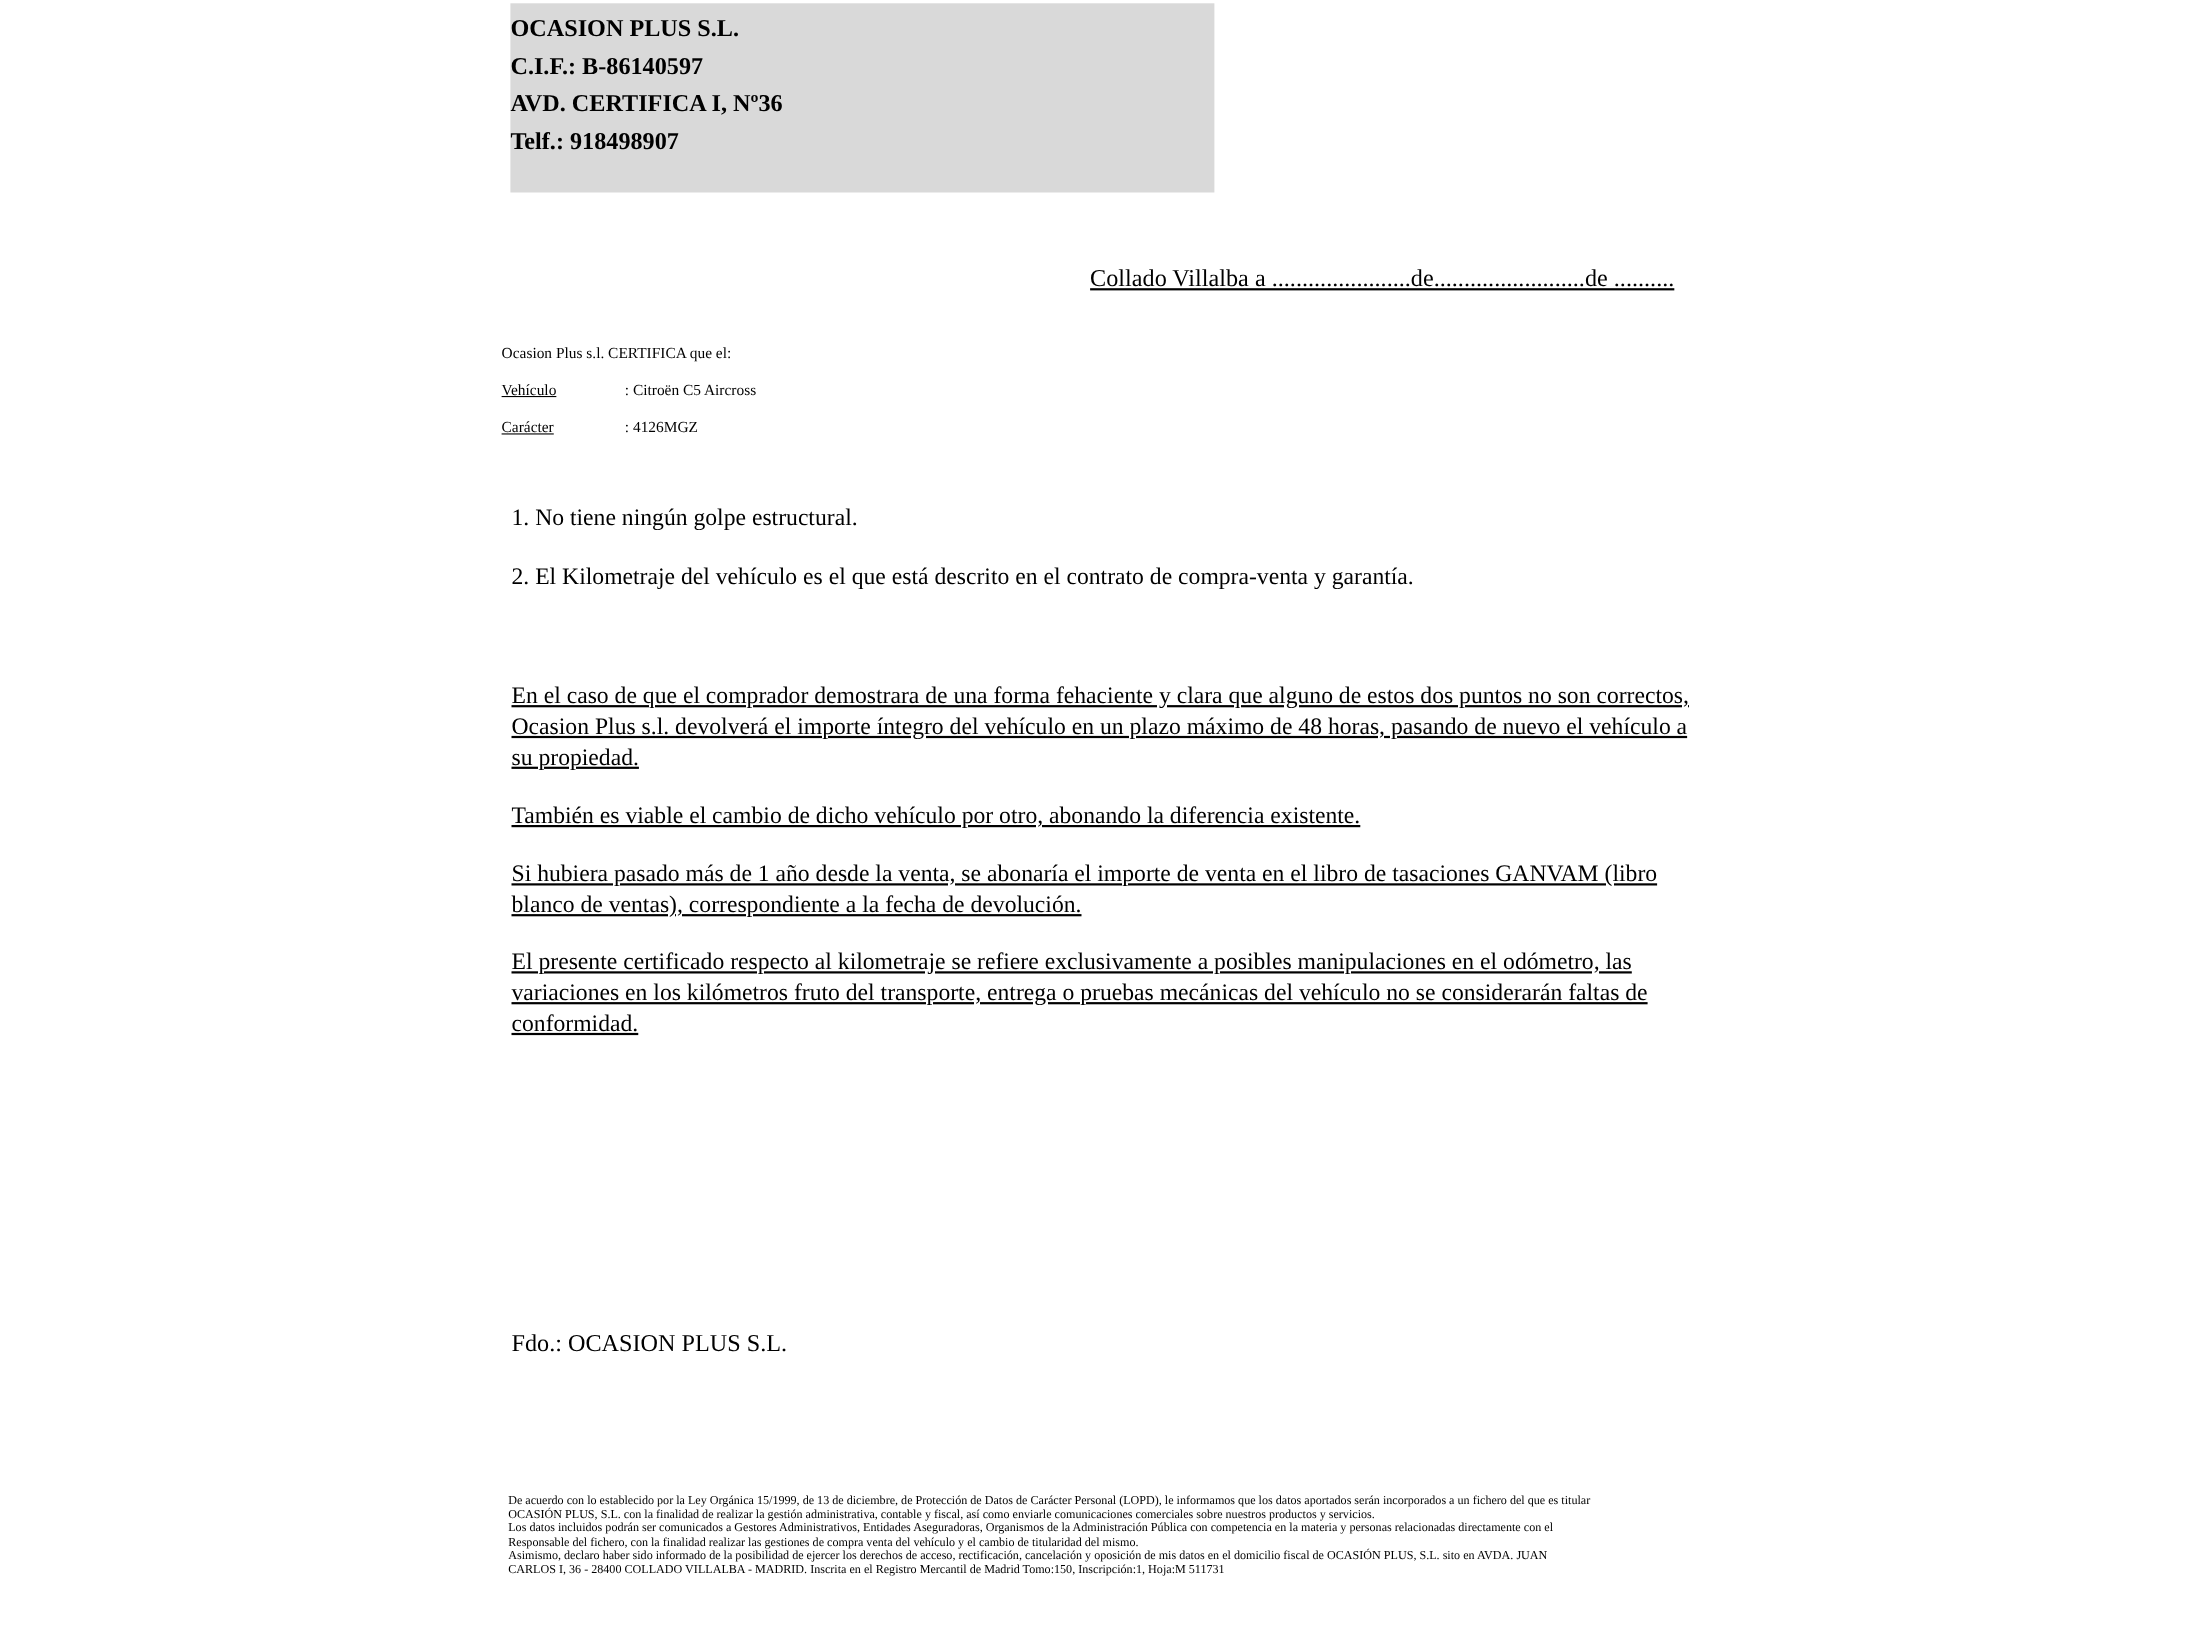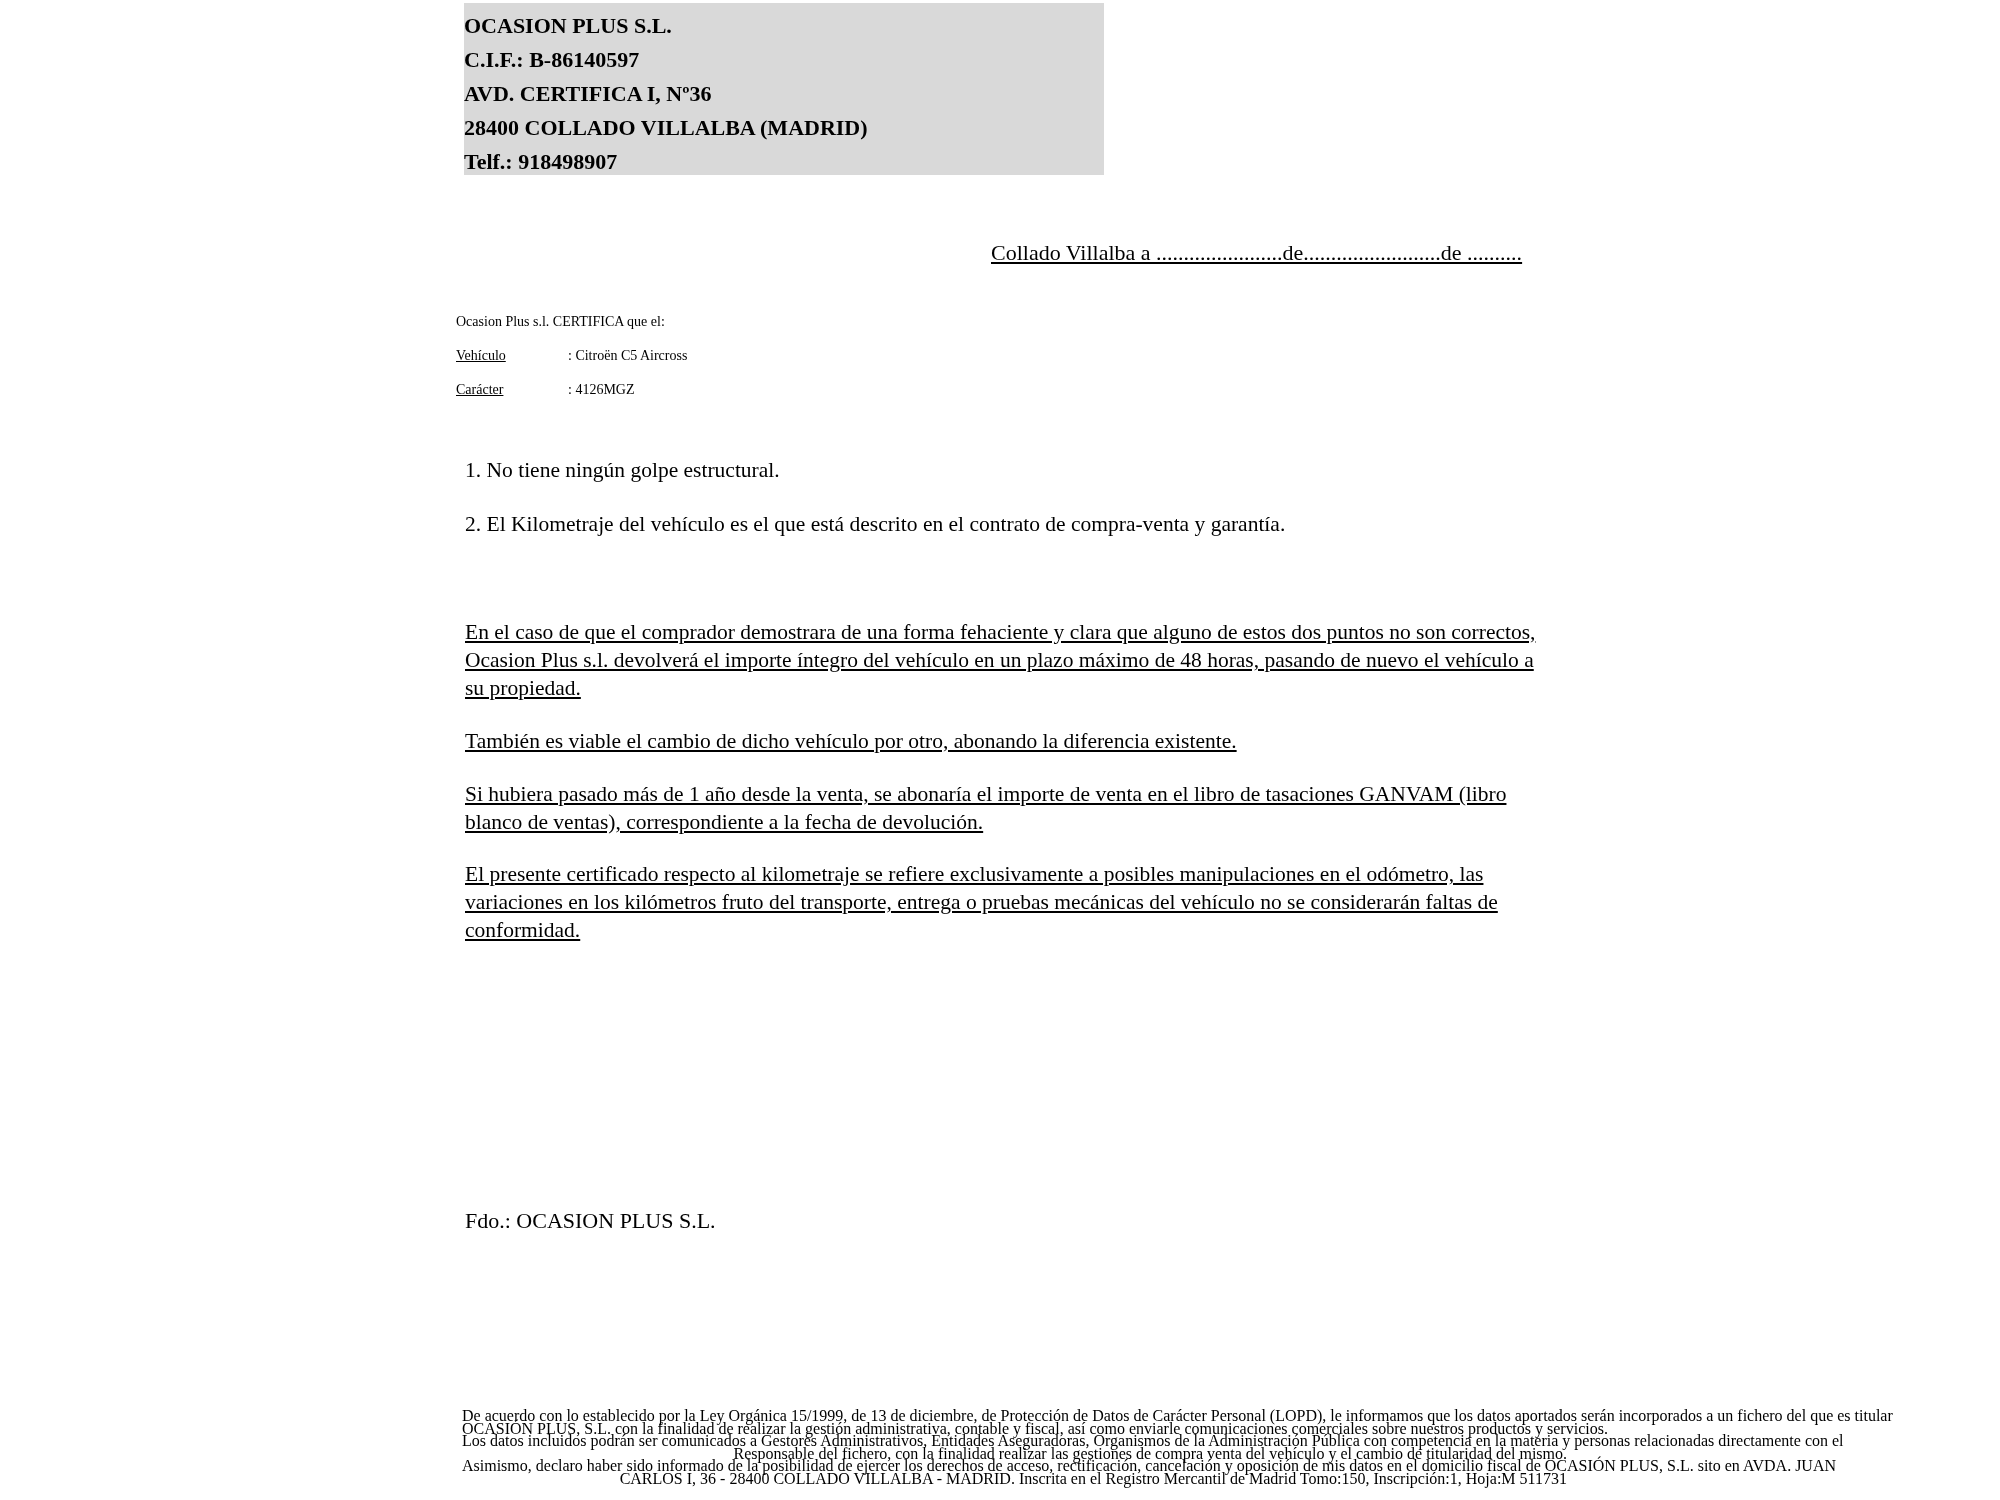--- a/index.html
+++ b/index.html
@@ -66,39 +66,37 @@
   .para-3 { top: 780px; }
   .para-4 { top: 860px; }
   .signature {
     position: absolute;
     left: 465px; top: 1208px;
     font-size: 22px;
     white-space: nowrap;
   }
   .legal-footer {
     position: absolute;
-    left: 462px; top: 1410px;
+    left: 462px; top: 1358px;
     width: 1105px;
-    font-size: 16px;
+    font-size: 11px;
     line-height: 12.6px;
     color: #000000;
-    text-align: right;
   }
   .legal-footer .fline { white-space: nowrap; }
 </style>
 </head>
 <body>
 
 <div class="page">
 
   <div class="header-box" style="background: rgb(217, 217, 217);">
     <div class="hline">OCASION PLUS S.L.</div>
     <div class="hline">C.I.F.: B-86140597</div>
     <div class="hline">AVD. CERTIFICA I, Nº36</div>
-    <div class="hline">28400 COLLADO VILLALBA (MADRID)</div>
     <div class="hline">Telf.: 918498907</div>
   </div>
 
   <div class="date-line">Collado Villalba a .......................de.........................de ..........</div>
 
   <div class="cert-block">
     <div>Ocasion Plus s.l. CERTIFICA que el:</div>
     <div class="field-row">
       <span class="field-label">Vehículo</span><span>: Citroën C5 Aircross</span>
     </div>

